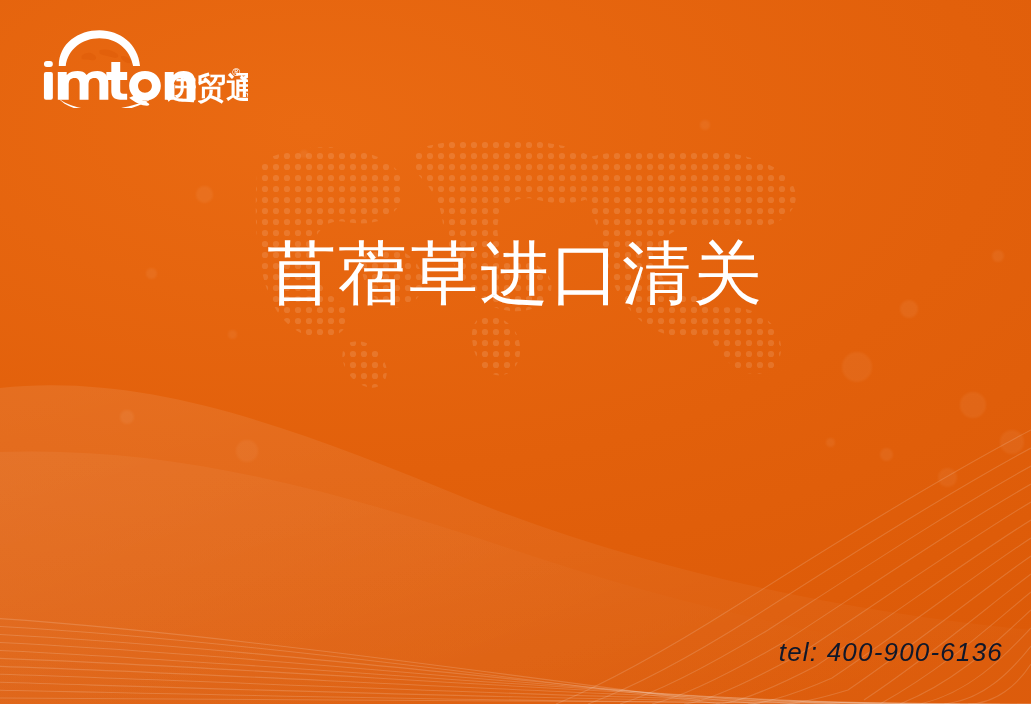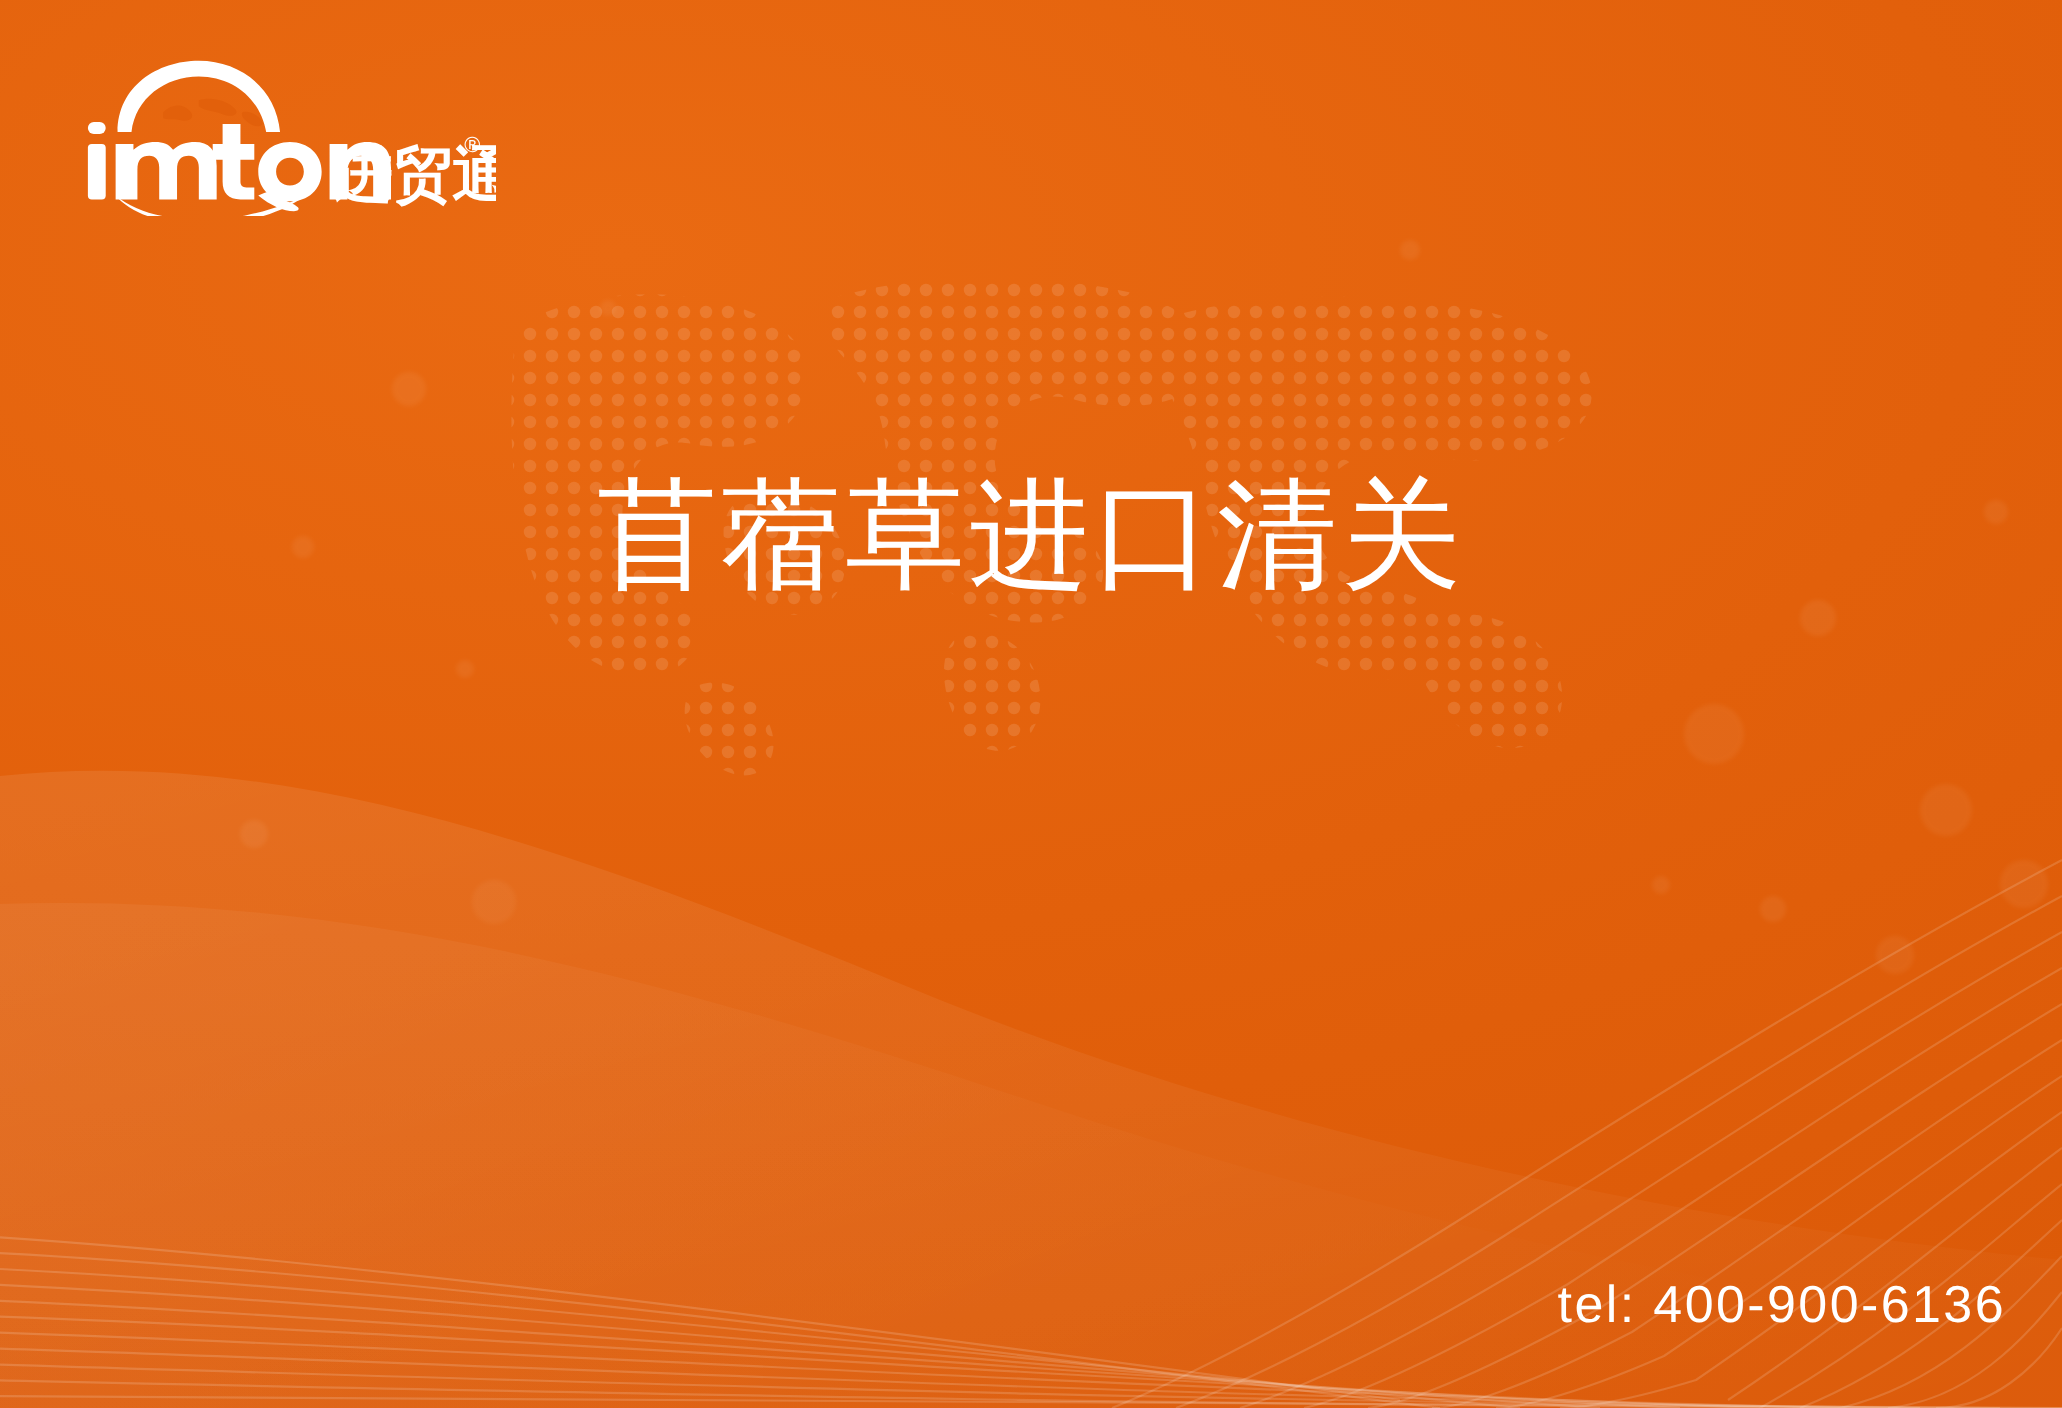--- a/index.html
+++ b/index.html
@@ -66,37 +66,38 @@
   
   #headline {
     position: absolute;
     left: 0;
     top: 228px;
     width: 1031px;
     text-align: center;
     color: #ffffff;
     font-family: "Liberation Sans", "DejaVu Sans", sans-serif;
     font-weight: 400;
-    font-size: 60px;
+    font-size: 69px;
     line-height: 1.33;
     letter-spacing: 2px;
     white-space: nowrap;
   }
   #headline .hl-line { display: block; }
 
   
   #tel {
     position: absolute;
     right: 28px;
     bottom: 36px;
-    color: #ffffff;
+    color: #0f172a;
     font-family: "Liberation Sans", sans-serif;
     font-size: 26px;
     letter-spacing: 1.2px;
     white-space: nowrap;
+    font-style: italic;
   }
 </style>
 </head>
 <body>
 
 <div id="banner">
 
   <div class="layer bg-base"></div>
 
   <div class="layer">

